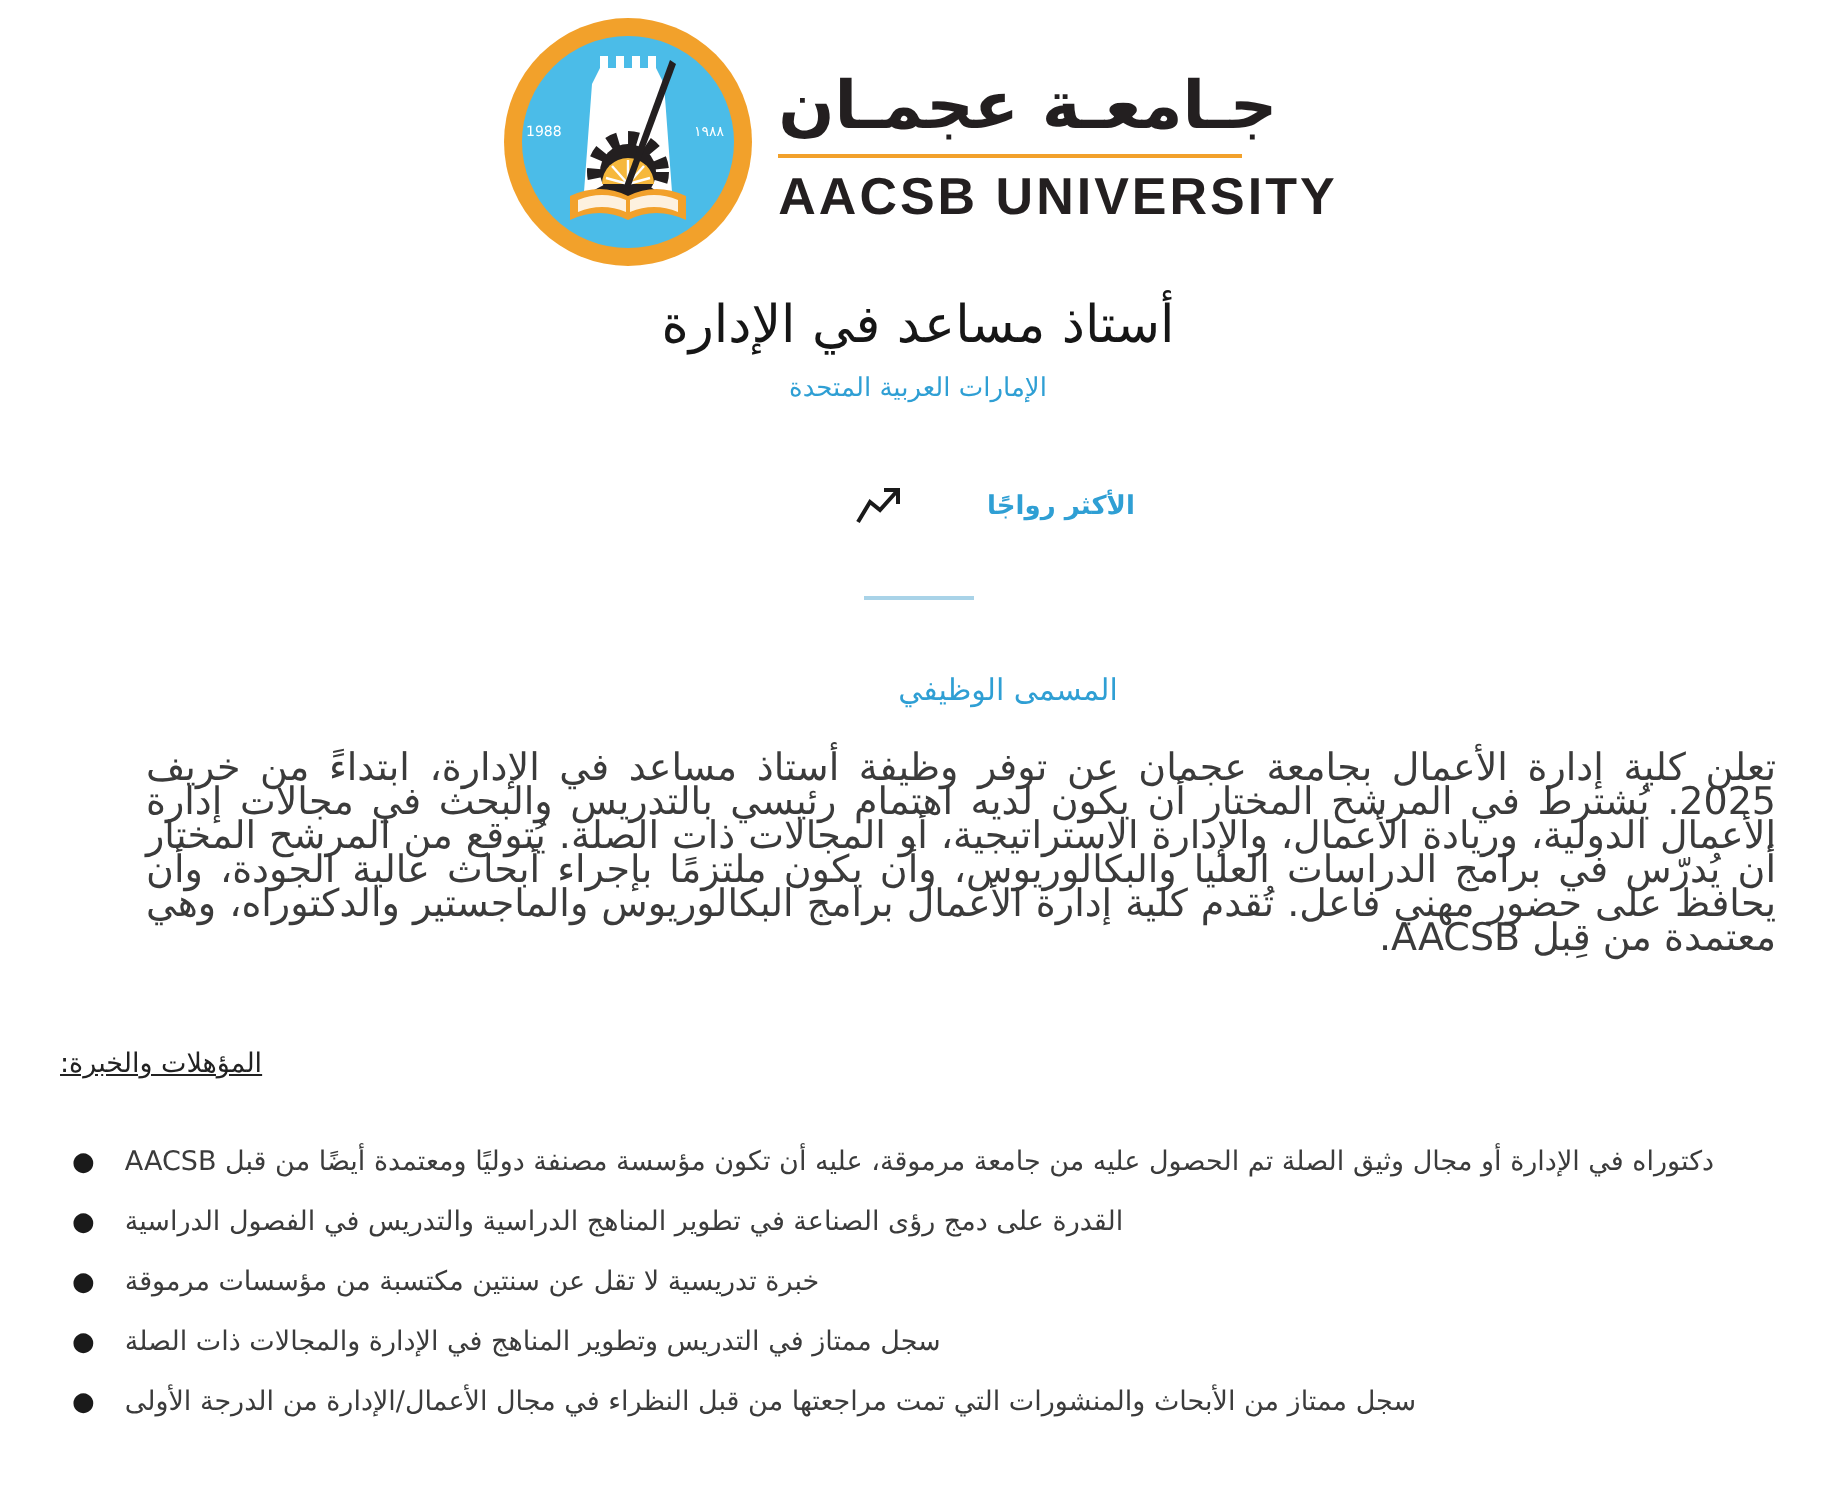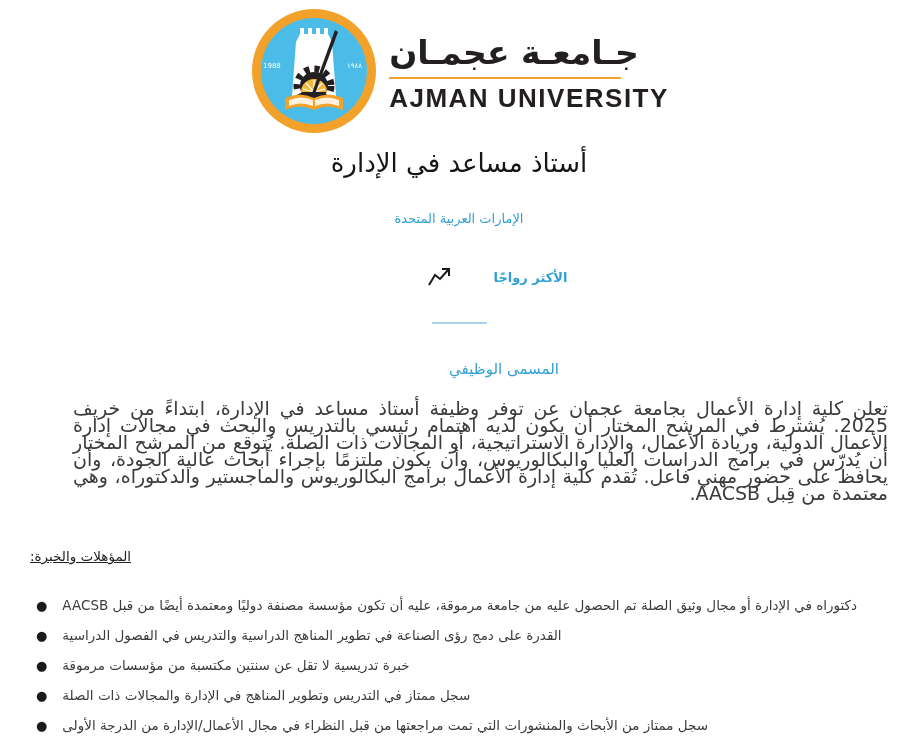--- a/index.html
+++ b/index.html
@@ -30,21 +30,21 @@
 
   
   .job-title {
     text-align: center; direction: rtl;
     font-size: 26px; font-weight: 400; color: #161616;
     margin-top: 14px; line-height: 1.2;
   }
   .location-link {
     display: block; text-align: center; direction: rtl;
     font-size: 13px; color: #2f9fd4; text-decoration: none;
-    margin-top: 32px;
+    margin-top: 8px;
   }
   .trending-row {
     display: flex; justify-content: center; align-items: center; gap: 9px;
     margin-top: 40px; transform: translateX(38px);
   }
   .trending-label { font-size: 13px; font-weight: 700; color: #2f9fd4; direction: rtl; padding-left: 32px; }
   .trending-icon-svg { width: 26px; height: 22px; display: block; }
 
   .divider {
     width: 55px; height: 0; border-top: 2px solid #a9d3e8;
@@ -115,21 +115,21 @@
 
       <polygon points="86,22 89,24 66,86 63,85" fill="#231f20"></polygon>
 
       <path d="M36 90 Q51 83 65 90 Q79 83 94 90 L94 102 Q79 95 65 102 Q51 95 36 102 Z" fill="#f2a12b"></path>
       <path d="M40 92 Q52 87 64 92 L64 98 Q52 93 40 98 Z" fill="#ffffff" opacity="0.85"></path>
       <path d="M90 92 Q78 87 66 92 L66 98 Q78 93 90 98 Z" fill="#ffffff" opacity="0.85"></path>
     </svg>
     <div class="brand-text">
       <div class="brand-arabic">جـامعـة عجمـان</div>
       <div class="brand-rule"></div>
-      <div class="brand-english">AJMAN UNIVERSITY</div>
+      <div class="brand-english">AACSB UNIVERSITY</div>
     </div>
   </div>
 
   <h1 class="job-title">أستاذ مساعد في الإدارة</h1>
 
   <a href="#" class="location-link">الإمارات العربية المتحدة</a>
 
   <div class="trending-row">
     <svg class="trending-icon-svg" viewBox="0 0 26 22" fill="none" xmlns="http://www.w3.org/2000/svg">
       <polyline points="2,19 8,9 13,13 22,3" stroke="#1a1a1a" stroke-width="2" fill="none"></polyline>

